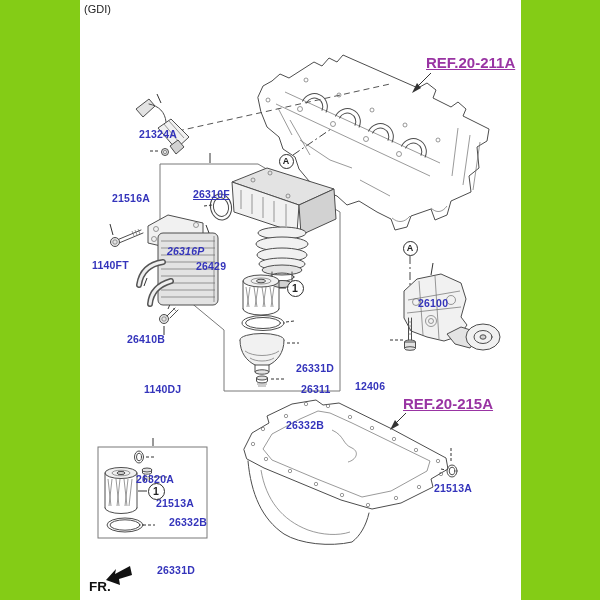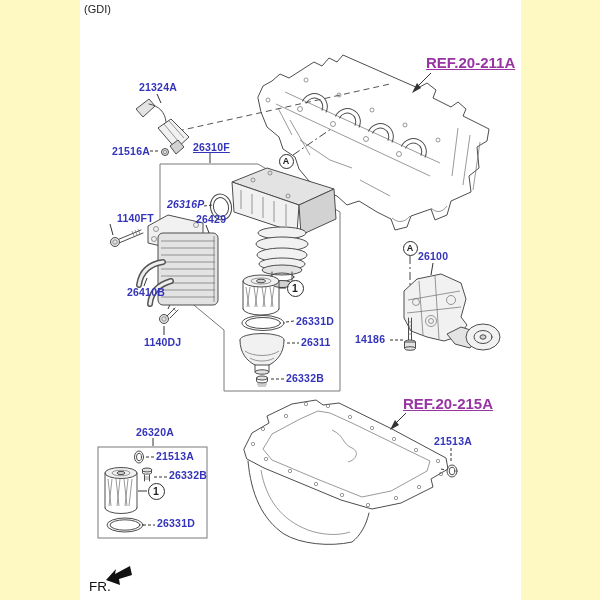--- a/index.html
+++ b/index.html
@@ -1,30 +1,30 @@
 <!DOCTYPE html>
 <html><head>
 <meta charset="utf-8">
 <style>
   html,body{margin:0;padding:0;background:#000;}
-  #stage{position:relative;width:600px;height:600px;background:#fef9c3;overflow:hidden;
+  #stage{position:relative;width:600px;height:600px;background:#84cc16;overflow:hidden;
          font-family:"Liberation Sans",sans-serif;}
   #paper{position:absolute;left:80px;top:0;width:441px;height:600px;background:#fff;}
   #art{position:absolute;left:0;top:0;pointer-events:none;}
   .callout{position:absolute;font-size:10.5px;font-weight:bold;color:#3434bb;
-           white-space:nowrap;letter-spacing:.2px;line-height:11px;}
+           white-space:nowrap;letter-spacing:.2px;line-height:11px;margin-top:47px;}
   .reflink{position:absolute;font-size:15px;font-weight:bold;color:#9934a3;
            text-decoration:underline;white-space:nowrap;line-height:12px;cursor:pointer;}
   .marker{position:absolute;border:1.3px solid #2e2e2e;border-radius:50%;background:#fff;
           color:#222;display:flex;align-items:center;justify-content:center;
           font-weight:bold;box-sizing:border-box;}
   .mA{width:15px;height:15px;font-size:9px;}
   .m1{width:17px;height:17px;font-size:10.5px;}
   .static-note{position:absolute;font-size:11px;color:#222;}
-  #fr-label{position:absolute;left:89px;top:579px;font-size:13.5px;font-weight:normal;color:#111;}
+  #fr-label{position:absolute;left:89px;top:579px;font-size:13.5px;font-weight:bold;color:#111;}
   .ln{stroke:#4d4d4d;stroke-width:1;fill:none;stroke-linejoin:round;stroke-linecap:round;}
   .thin{stroke:#6e6e6e;stroke-width:.7;fill:none;}
   .fillL{fill:#f1f1f1;stroke:#4d4d4d;stroke-width:1;stroke-linejoin:round;}
   .fillM{fill:#e3e3e3;stroke:#4d4d4d;stroke-width:1;stroke-linejoin:round;}
   .fillD{fill:#d2d2d2;stroke:#4d4d4d;stroke-width:1;stroke-linejoin:round;}
   .lead{stroke:#333;stroke-width:1;fill:none;}
   .leadD{stroke:#333;stroke-width:1;fill:none;stroke-dasharray:3 2;}
   .dashdot{stroke:#444;stroke-width:1;fill:none;stroke-dasharray:8 3 2 3;}
   .dashed{stroke:#555;stroke-width:1;fill:none;stroke-dasharray:6 4;}
   .box{stroke:#787878;stroke-width:1;fill:none;}
@@ -280,28 +280,28 @@
   </svg>
 
   <div class="static-note" style="left:84px;top:3px;">(GDI)</div>
   <div id="fr-label">FR.</div>
   <div id="overlay-labels"></div>
 <div class="callout" style="left: 139px; top: 82px;">21324A</div>
     <div class="callout" style="left: 112px; top: 146px;">21516A</div>
     <div class="callout" style="left: 193px; top: 142px; text-decoration: underline;">26310F</div>
     <div class="callout" style="left: 167px; top: 199px; font-style: italic;">26316P</div>
     <div class="callout" style="left: 196px; top: 214px;">26429</div>
-    <div class="callout" style="left: 117px; top: 213px;">1140FT</div>
+    <div class="callout" style="left: 92px; top: 213px;">1140FT</div>
     <div class="callout" style="left: 127px; top: 287px;">26410B</div>
     <div class="callout" style="left: 144px; top: 337px;">1140DJ</div>
     <div class="callout" style="left: 296px; top: 316px;">26331D</div>
     <div class="callout" style="left: 301px; top: 337px;">26311</div>
     <div class="callout" style="left: 286px; top: 373px;">26332B</div>
     <div class="callout" style="left: 418px; top: 251px;">26100</div>
-    <div class="callout" style="left: 355px; top: 334px;">14186</div>
+    <div class="callout" style="left: 355px; top: 334px;">12406</div>
     <div class="callout" style="left: 136px; top: 427px;">26320A</div>
     <div class="callout" style="left: 156px; top: 451px;">21513A</div>
     <div class="callout" style="left: 169px; top: 470px;">26332B</div>
     <div class="callout" style="left: 157px; top: 518px;">26331D</div>
     <div class="callout" style="left: 434px; top: 436px;">21513A</div>
     <div class="reflink" style="left: 426px; top: 57px;">REF.20-211A</div>
     <div class="reflink" style="left: 403px; top: 398px;">REF.20-215A</div>
     <div class="marker mA" style="left: 278.5px; top: 153.5px;">A</div>
     <div class="marker mA" style="left: 402.5px; top: 240.5px;">A</div>
     <div class="marker m1" style="left: 286.5px; top: 279.5px;">1</div>

